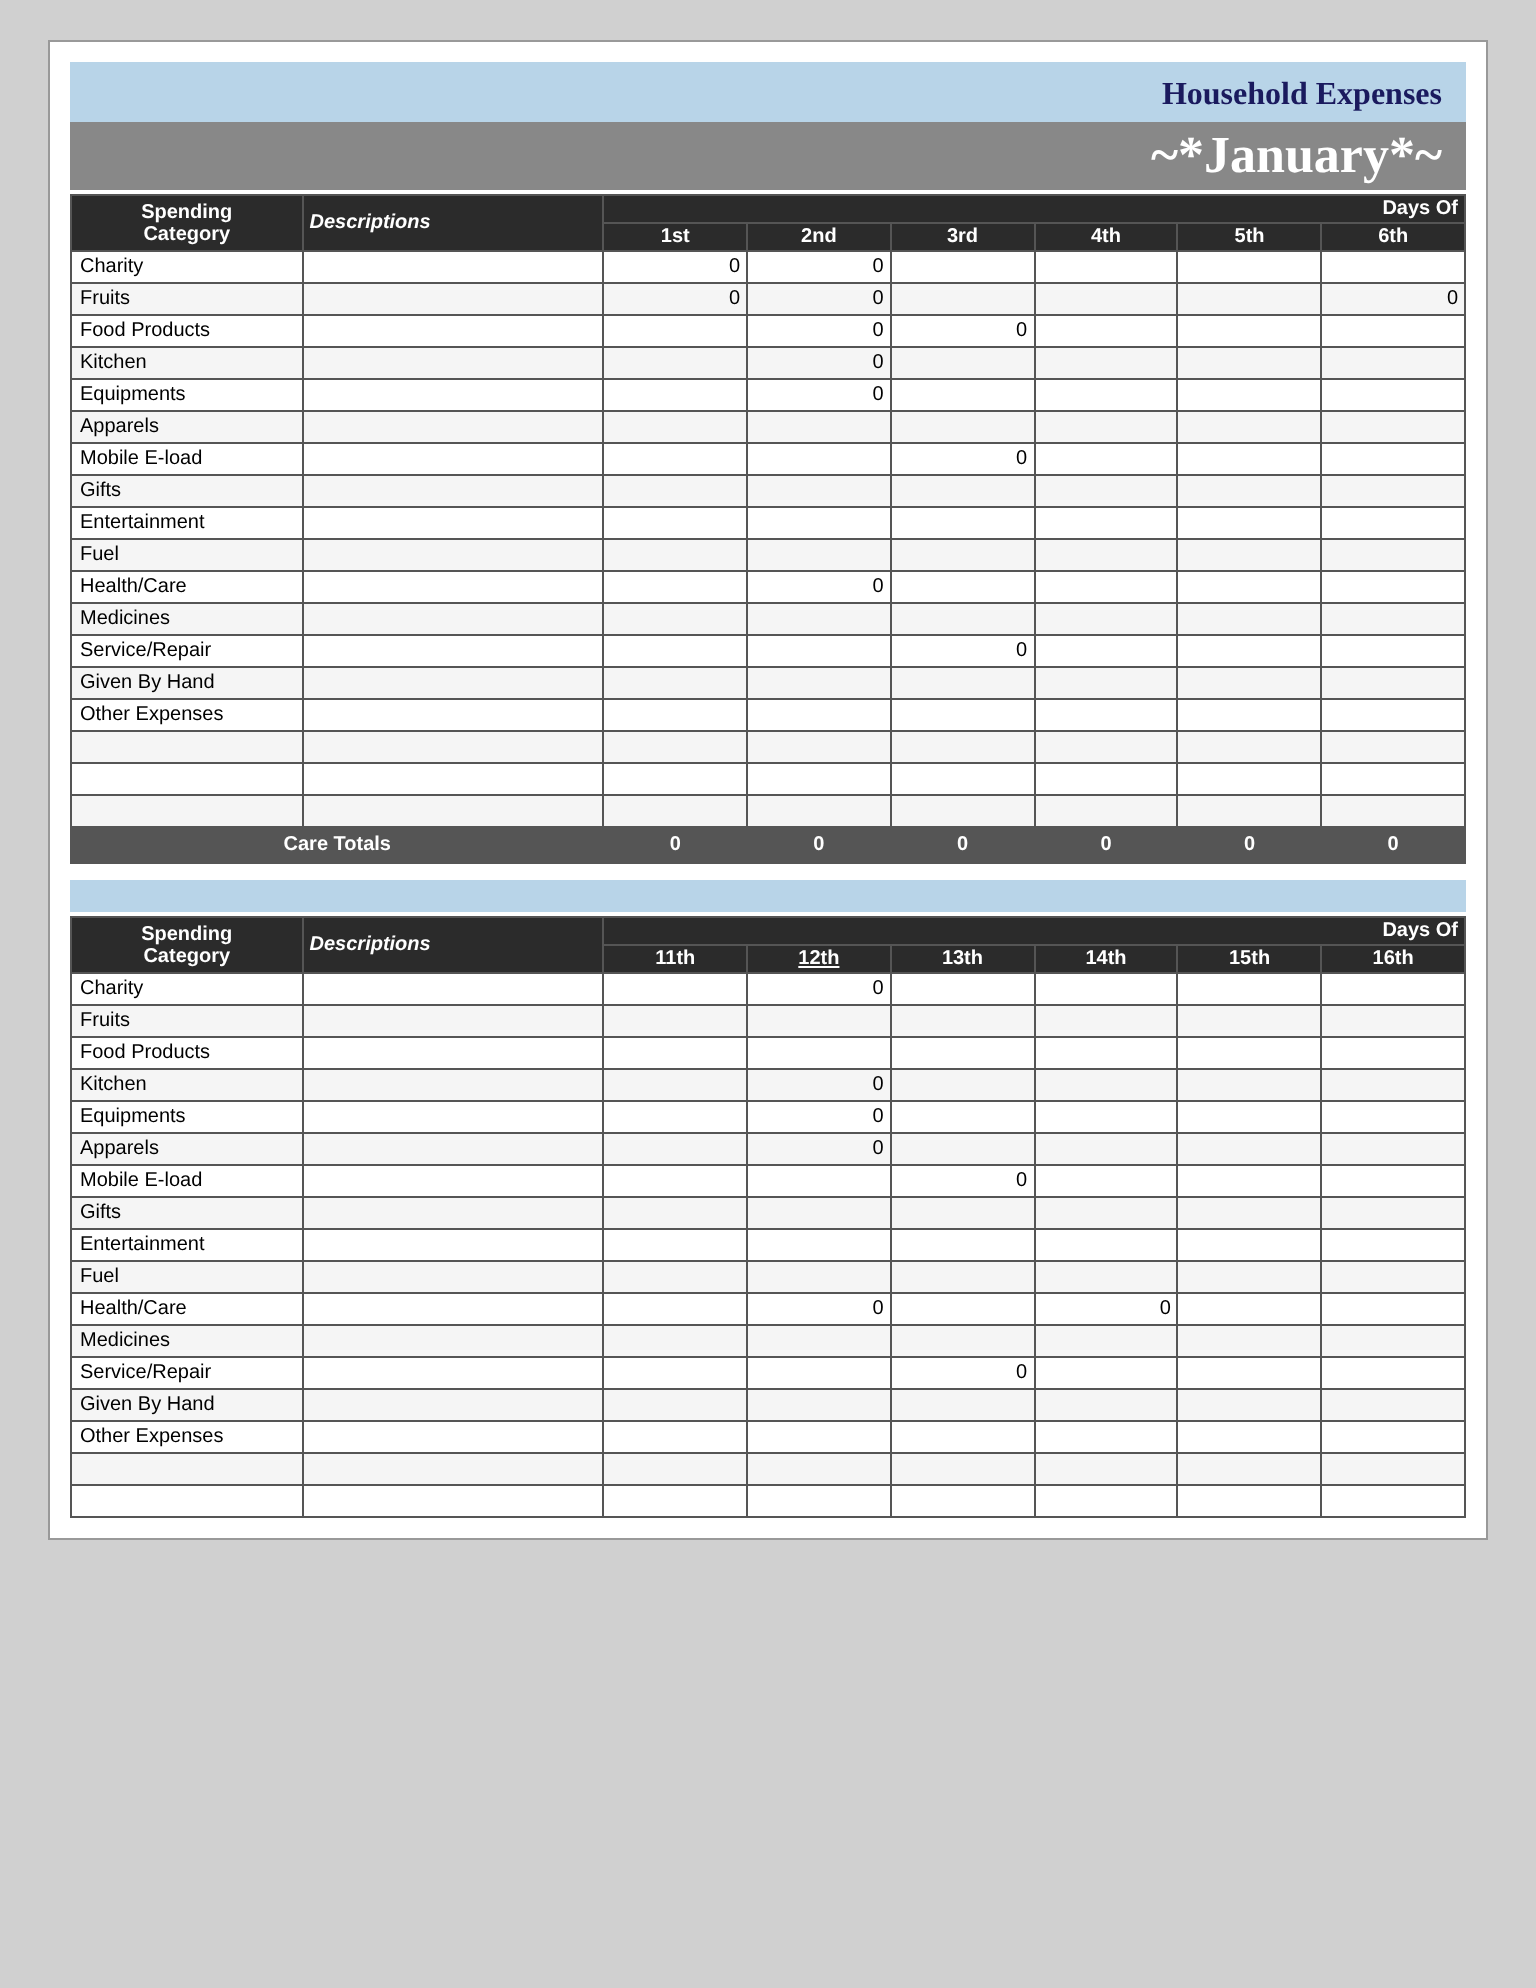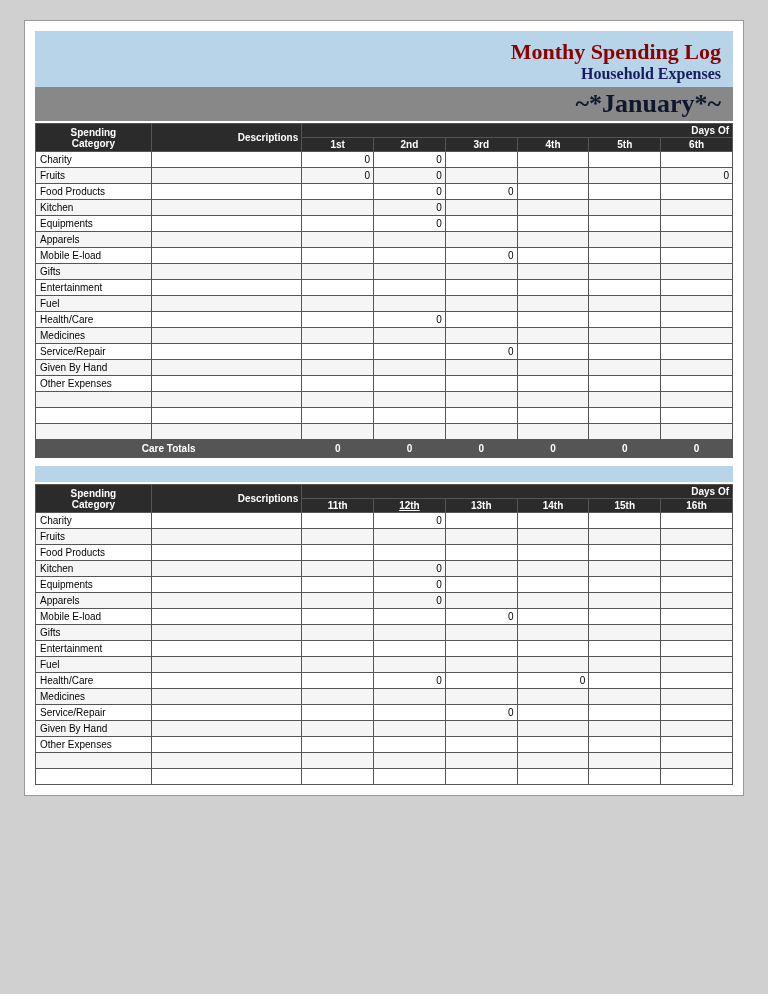--- a/index.html
+++ b/index.html
@@ -36,21 +36,21 @@
       font-family: Georgia, serif;
     }
     .month-bar {
       background: #888;
       padding: 2px 12px;
       text-align: right;
     }
     .month-title {
       font-size: 26px;
       font-weight: bold;
-      color: #0f172a;
+      color: #ffffff;
       font-family: Georgia, serif;
     }
     .spreadsheet {
       width: 100%;
       border-collapse: collapse;
       margin-top: 2px;
     }
     .spreadsheet th, .spreadsheet td {
       border: 1px solid #555;
       padding: 1px 3px;
@@ -60,21 +60,22 @@
       background: #2b2b2b;
       color: white;
       font-weight: bold;
       text-align: center;
     }
     .header-row th.cat-col {
       text-align: center;
       vertical-align: middle;
     }
     .header-row th.desc-col {
-      text-align: right;
+      text-align: left;
+      font-style: italic;
     }
     .days-of {
       text-align: right !important;
       background: #2b2b2b;
       color: white;
     }
     .data-row td {
       background: white;
       height: 16px;
       vertical-align: middle;
@@ -106,21 +107,20 @@
     .alt-row td {
       background: #f5f5f5;
     }
   </style>
 </head>
 <body>
 
 <div class="page">
 
   <div class="header-section">
-    <div class="title-main">Monthy Spending Log</div>
     <div class="title-sub">Household Expenses</div>
   </div>
   <div class="month-bar">
     <span class="month-title">~*January*~</span>
   </div>
 
   <table class="spreadsheet">
     <thead>
       <tr class="header-row">
         <th class="cat-col" rowspan="2" style="width:100px;">

